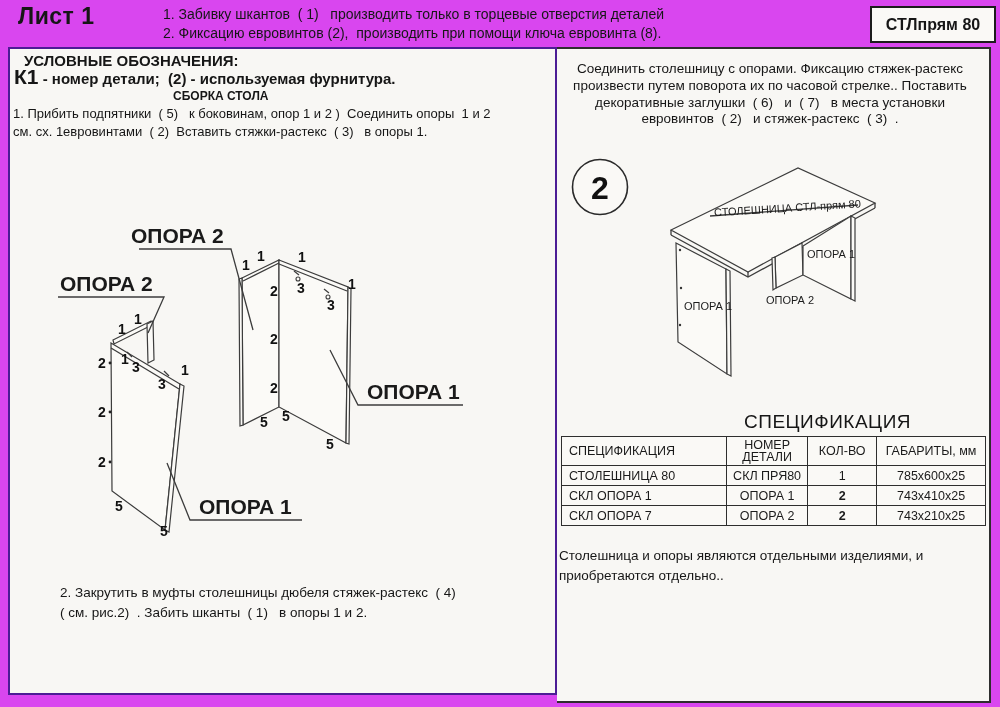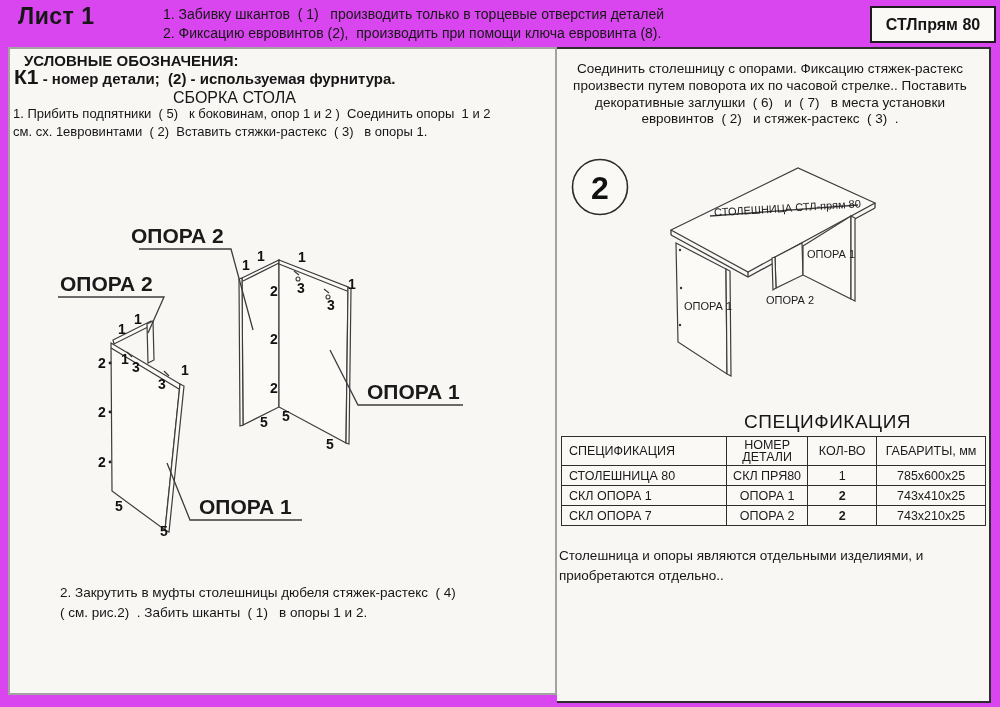--- a/index.html
+++ b/index.html
@@ -4,26 +4,26 @@
 <style>
   html,body{margin:0;padding:0;background:#e8e7e4;}
   .page{position:relative;width:1000px;height:707px;background:#d946ef;
         font-family:"Liberation Sans",sans-serif;color:#161616;overflow:hidden;}
   .abs{position:absolute;}
   .pre{white-space:pre;}
   #sheet-label{left:18px;top:3px;font-size:23px;font-weight:bold;letter-spacing:.5px;}
   #header-notes{left:163px;top:5px;font-size:14px;line-height:18.5px;}
   #product-code-box{left:870px;top:6px;width:122px;height:33px;border:2px solid #1c1c1c;
         display:flex;align-items:center;justify-content:center;font-size:16px;font-weight:bold;background:#faf9f6;}
-  #left-box{left:8px;top:47px;width:549px;height:648px;border:2px solid #a3a3a3;box-sizing:border-box;background:#f8f7f4;}
+  #left-box{left:8px;top:47px;width:549px;height:648px;border:2px solid #4c1d95;box-sizing:border-box;background:#f8f7f4;}
   #right-box{left:557px;top:47px;width:434px;height:656px;border:2px solid #2e2e2e;border-left:none;box-sizing:border-box;background:#f8f7f4;}
   #legend-title{left:14px;top:3px;font-size:15px;font-weight:bold;}
   #legend-line{left:4px;top:16px;font-size:15px;font-weight:bold;}
   #legend-line .k1{font-size:21px;}
-  #assembly-title{left:163px;top:40px;font-size:16px;font-weight:normal;}
+  #assembly-title{left:163px;top:40px;font-size:12px;font-weight:bold;}
   #step1{left:3px;top:56px;font-size:13px;line-height:18px;}
   #step2{left:50px;top:534px;font-size:13.5px;line-height:20px;}
   #instruction{left:2px;top:12px;width:422px;font-size:13.5px;line-height:16.8px;text-align:center;}
   #spec-title{left:143px;top:362px;font-size:19px;font-weight:normal;letter-spacing:.5px;margin-left:44px;}
   #spec-table{left:4px;top:387px;width:425px;border-collapse:collapse;background:#faf9f6;}
   #spec-table th,#spec-table td{border:1.5px solid #2e2e2e;font-size:12.5px;font-weight:normal;
         text-align:center;padding:1px 2px;color:#1a1a1a;}
   #spec-table th{height:26px;}
   #spec-table td{height:17px;}
   #spec-table .name-col{text-align:left;padding-left:7px;width:158px;}

